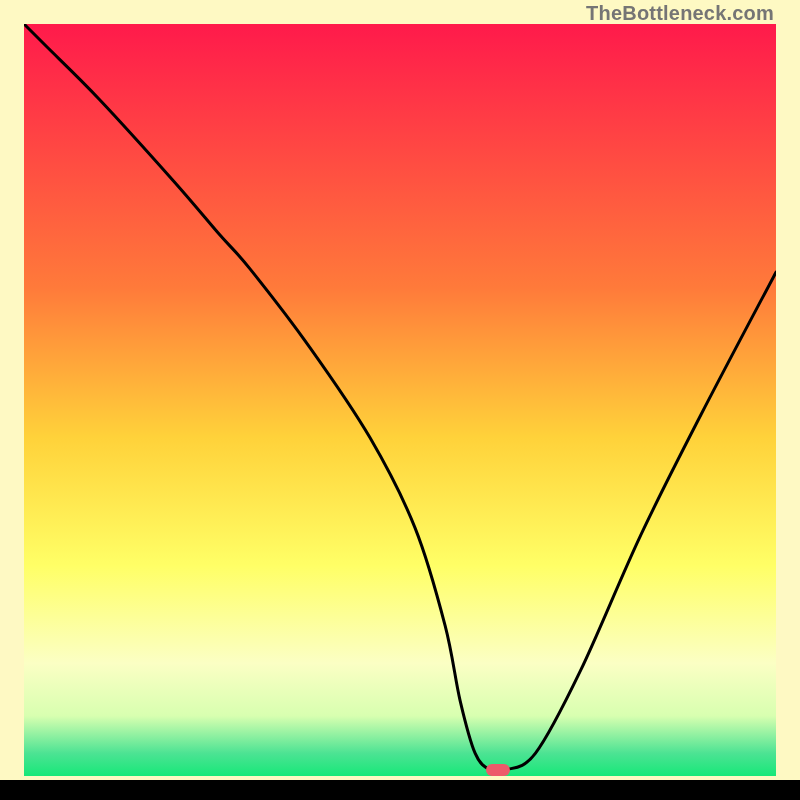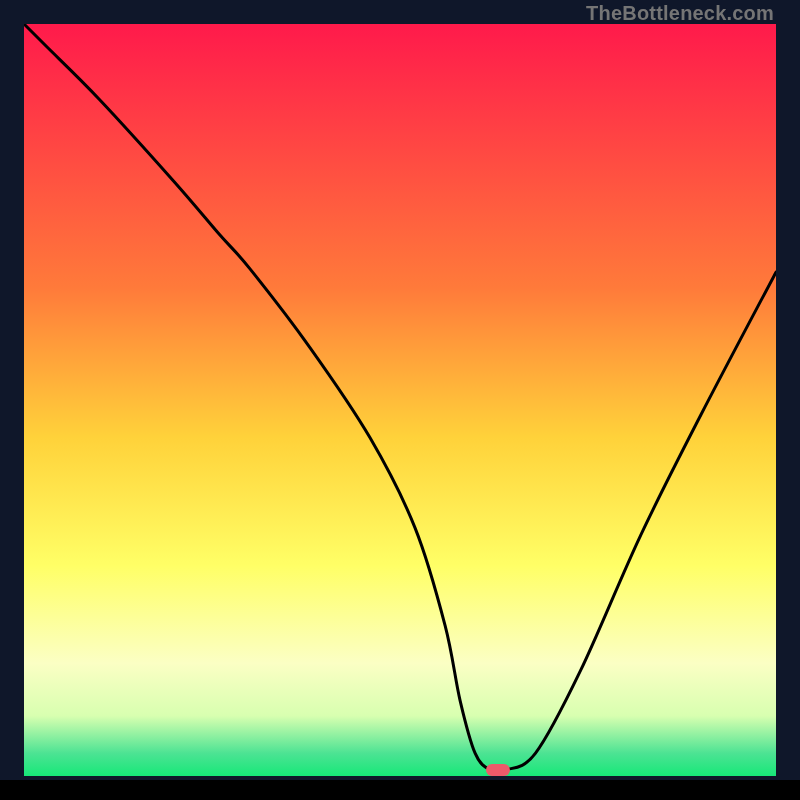--- a/index.html
+++ b/index.html
@@ -9,21 +9,21 @@
     height: 800px;
     background: #000;
     overflow: hidden;
   }
   .frame {
     position: absolute;
     left: 0;
     top: 0;
     width: 800px;
     height: 780px;
-    background: #0f172a;
+    background: #fef9c3;
   }
   .plot {
     position: absolute;
     left: 24px;
     top: 24px;
     width: 752px;
     height: 752px;
     overflow: hidden;
   }
   .watermark {

